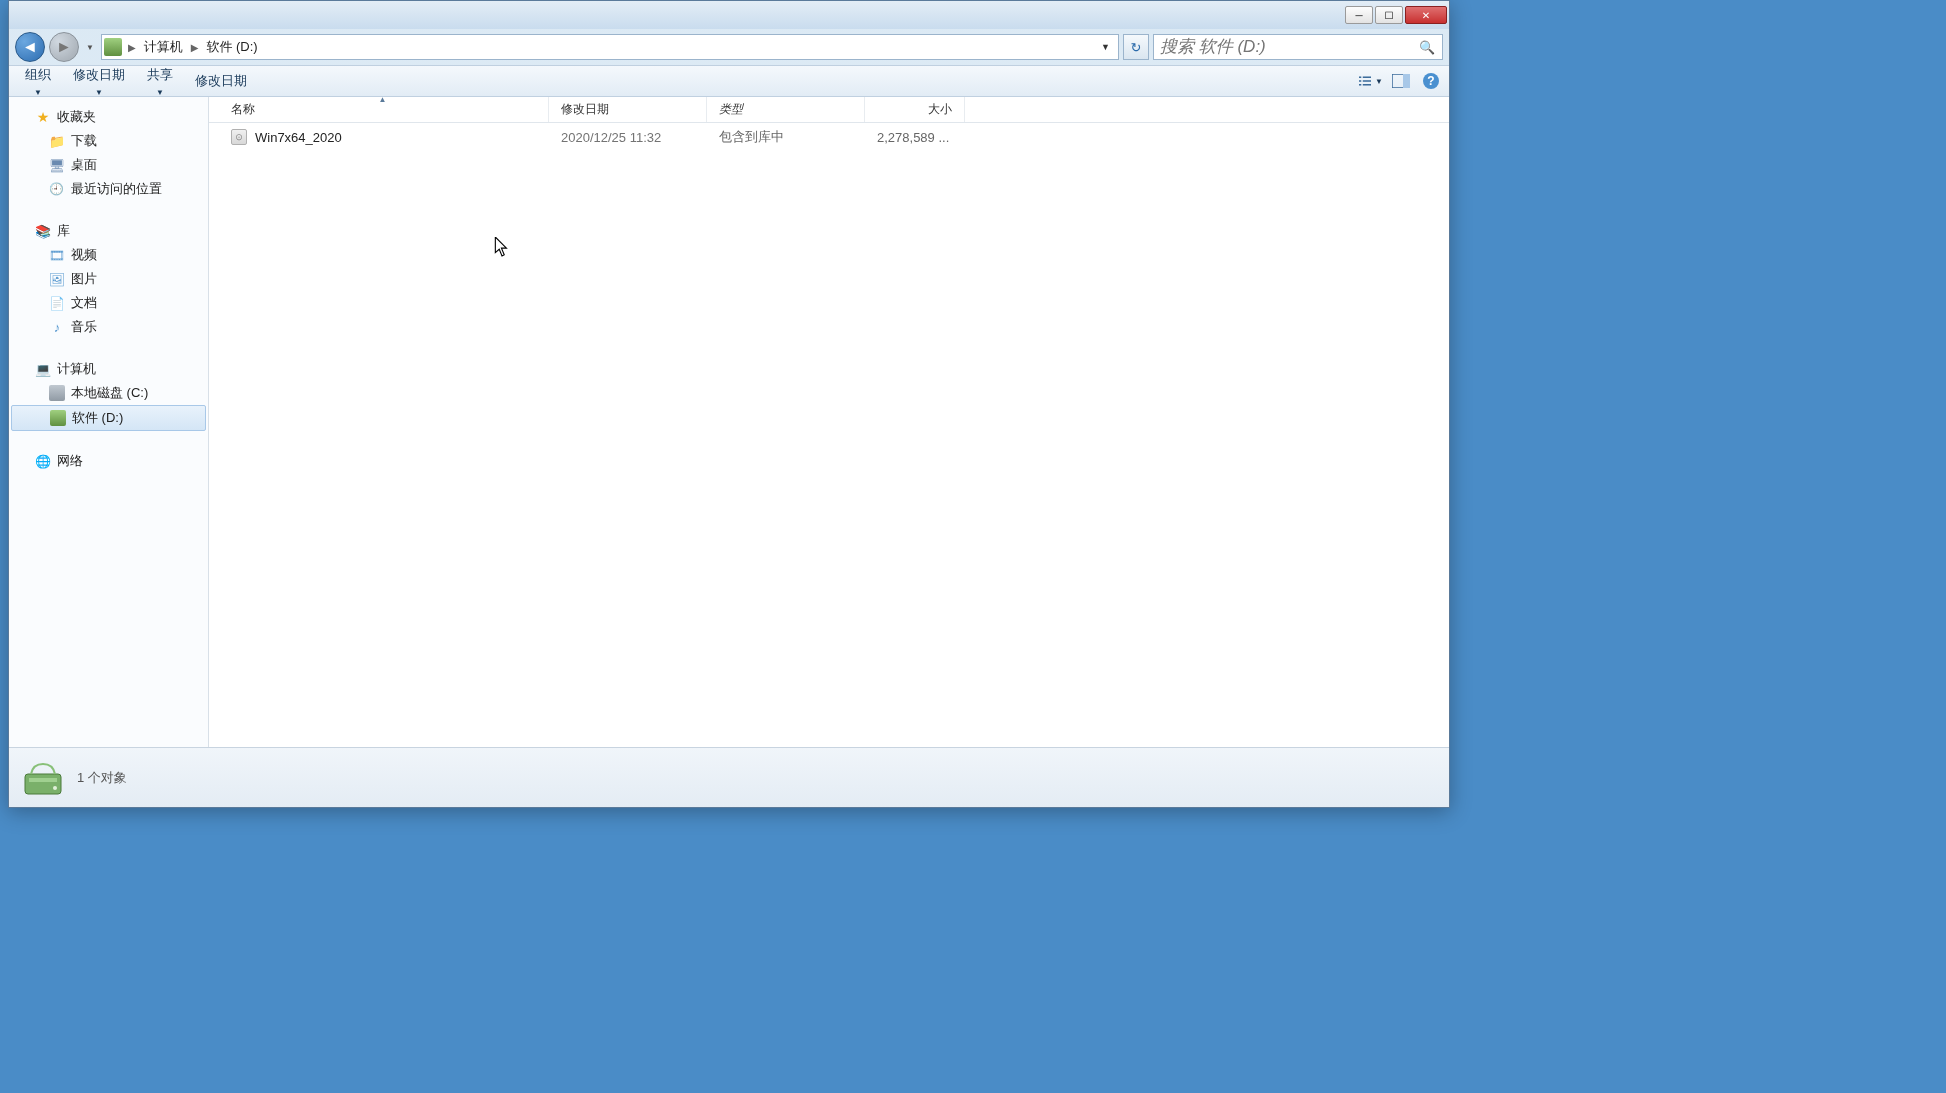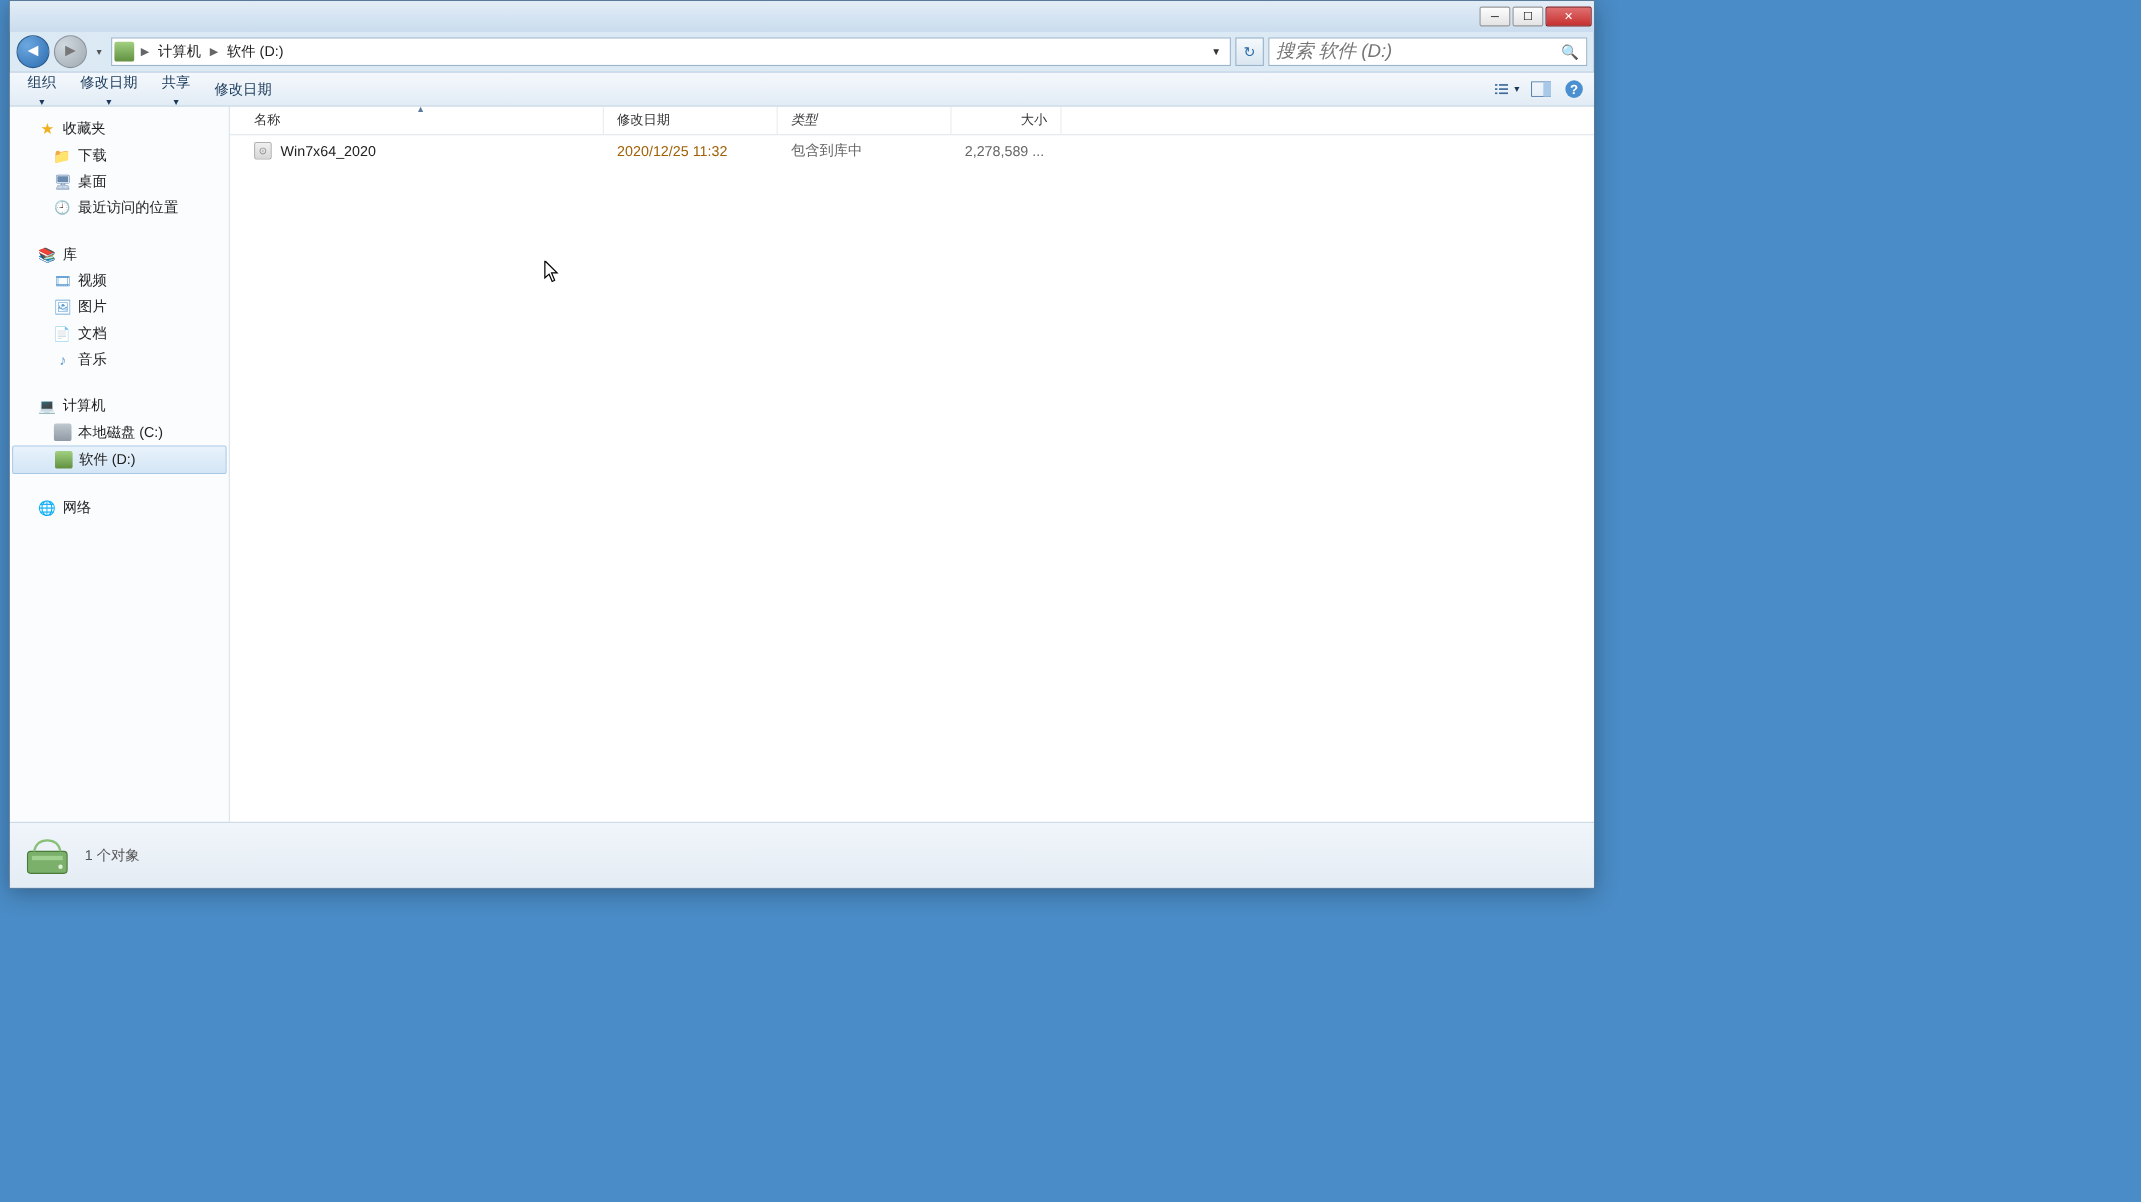--- a/index.html
+++ b/index.html
@@ -51,21 +51,21 @@
 .col-name { width: 340px; padding-left: 22px; position:relative; }
 .col-date { width: 158px; }
 .col-type { width: 158px; font-style: italic; }
 .col-size { width: 100px; justify-content: flex-end; }
 .sort-ind { position:absolute; left: 50%; top: -2px; font-size: 8px; color:#5a7a9a; }
 
 .file-list { flex: 1; }
 .file-row { height: 28px; display: flex; align-items: center; font-size: 13px; color: #222; cursor:pointer; }
 .fc { padding: 0 12px; }
 .fc-name { width: 340px; display: flex; align-items: center; gap: 8px; padding-left: 22px; }
-.fc-date { width: 158px; color: #a16207; }
+.fc-date { width: 158px; color: #737373; }
 .fc-type { width: 158px; color: #666; }
 .fc-size { width: 100px; color: #666; }
 .file-ico { width: 16px; height: 16px; background: linear-gradient(#f0f0f0,#d8d8d8); border:1px solid #b0b0b0; border-radius:2px; display:flex; align-items:center; justify-content:center; font-size:9px; color:#888; }
 
 .cursor { position: absolute; left: 485px; top: 236px; pointer-events:none; }
 .cursor svg { width: 16px; height: 20px; }
 
 .statusbar { height: 60px; background: linear-gradient(#f0f5fa, #e4ecf4); border-top: 1px solid #c8d4e0; display: flex; align-items: center; padding: 0 12px; gap: 12px; }
 .status-icon { width: 44px; height: 44px; }
 .status-text { font-size: 13px; color: #555; }

